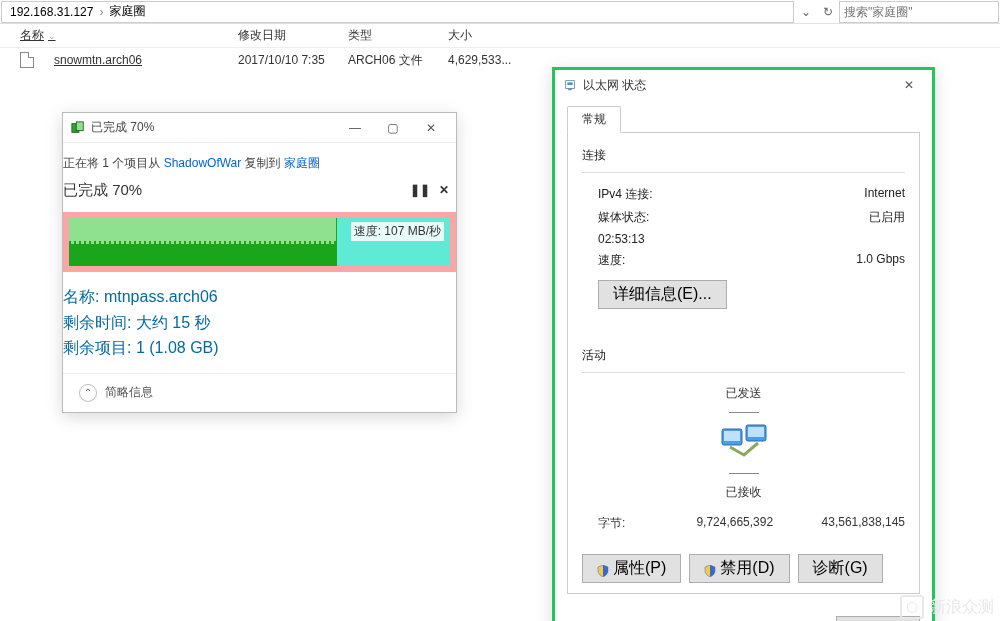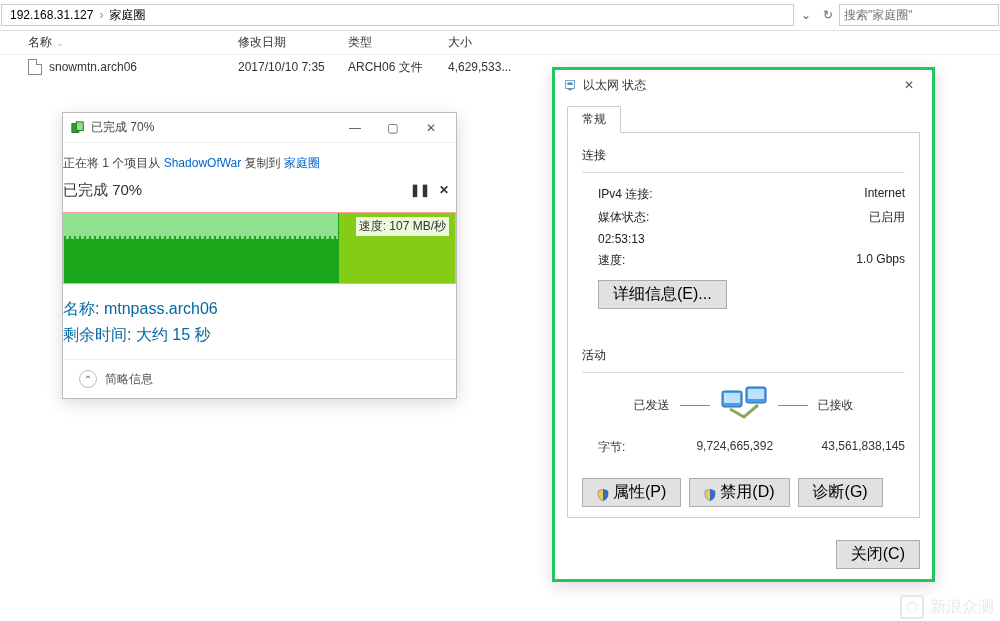--- a/index.html
+++ b/index.html
@@ -1,58 +1,58 @@
 <!DOCTYPE html>
 <html><head>
 <meta charset="utf-8">
 <style>
   * { box-sizing: border-box; margin: 0; padding: 0; font-family: "Microsoft YaHei", "Segoe UI", sans-serif; }
   body { width: 1000px; height: 621px; background: #fff; position: relative; overflow: hidden; font-size: 12px; color: #333; }
   
   
-  .addrbar { display: flex; align-items: center; height: 31px; border-bottom: 1px solid #e0e0e0; }
+  .addrbar { display: flex; align-items: center; height: 24px; border-bottom: 1px solid #e0e0e0; }
   .addrbox { flex: 1; display: flex; align-items: center; padding: 0 6px; border: 1px solid #ccc; margin: 1px; height: 22px; background: #fff; }
   .crumb { color: #000; padding: 0 2px; }
   .crumb-sep { color: #888; padding: 0 4px; }
   .addr-right { display: flex; align-items: center; }
   .addr-btn { width: 22px; height: 22px; display: flex; align-items: center; justify-content: center; color: #666; cursor: pointer; }
   .searchbox { width: 160px; height: 22px; border: 1px solid #ccc; margin: 1px 1px 1px 0; display: flex; align-items: center; padding: 0 4px; color: #666; }
   .searchbox input { border: none; outline: none; flex: 1; font-size: 12px; background: transparent; }
 
   
   .cols { display: flex; height: 24px; align-items: center; border-bottom: 1px solid #eee; color: #333; }
   .col { padding: 0 8px; border-right: 1px solid transparent; }
-  .c-name { width: 230px; padding-left: 28px; }
+  .c-name { width: 230px; padding-left: 20px; text-decoration: underline; }
   .c-date { width: 110px; }
   .c-type { width: 100px; }
   .c-size { width: 80px; }
   .col .sort-icon { color: #aaa; font-size: 9px; margin-left: 4px; }
 
   
   .filerow { display: flex; align-items: center; height: 20px; padding-top: 4px; }
-  .filerow .c-name { display: flex; align-items: center; gap: 7px; text-align: center; }
+  .filerow .c-name { display: flex; align-items: center; gap: 20px; text-align: center; }
   .file-icon { width: 14px; height: 16px; border: 1px solid #888; background: #fff; position: relative; }
   .file-icon::after { content: ''; position: absolute; top: -1px; right: -1px; width: 5px; height: 5px; background: #fff; border-left: 1px solid #888; border-bottom: 1px solid #888; }
 
   
   .copywin { position: absolute; left: 62px; top: 112px; width: 395px; background: #fff; border: 1px solid #bbb; box-shadow: 0 4px 16px rgba(0,0,0,.15); }
   .copy-title { display: flex; align-items: center; height: 30px; padding: 0 6px 0 8px; border-bottom: 1px solid #eee; }
   .copy-title-ico { width: 14px; height: 14px; display: inline-block; margin-right: 6px; }
   .copy-title-ico svg { width: 14px; height: 14px; }
   .copy-title-text { flex: 1; font-size: 12px; color: #444; }
   .winbtn { width: 38px; height: 28px; display: flex; align-items: center; justify-content: center; color: #555; cursor: pointer; }
   
   .copy-body { padding: 12px 0; }
   .copy-line { font-size: 12px; color: #444; }
   .copy-line a { color: #0066cc; text-decoration: none; }
   .copy-pct-row { display: flex; align-items: center; margin-top: 6px; }
   .copy-pct { font-size: 15px; flex: 1; }
   .pausebtn, .cancelbtn { width: 24px; height: 24px; display: flex; align-items: center; justify-content: center; font-weight: bold; cursor: pointer; }
 
-  .graph { position: relative; height: 72px; border: 1px solid #fca5a5; margin-top: 10px; overflow: hidden; background: #84cc16; }
+  .graph { position: relative; height: 60px; border: 6px solid #fca5a5; margin-top: 10px; overflow: hidden; background: #5eead4; }
   .graph-fill-light { position: absolute; left: 0; top: 0; height: 26px; background: #8fe08f; }
   .graph-fill-dark { position: absolute; left: 0; top: 26px; bottom: 0; background: #1aa51a; }
   .graph-speed { position: absolute; top: 4px; right: 6px; background: rgba(255,255,255,.85); padding: 1px 3px; font-size: 12px; }
   .graph-line { position: absolute; top: 0; bottom: 0; width: 1px; background: #1aa51a; }
   .graph-noise { position: absolute; left: 0; height: 6px; top: 23px; background: repeating-linear-gradient(90deg,#1aa51a 0,#1aa51a 2px,#8fe08f 2px,#8fe08f 5px); }
 
   .copy-meta { margin-top: 12px; font-size: 16px; color: #0369a1; line-height: 1.6; }
   .copy-foot { border-top: 1px solid #eee; padding: 10px 16px; display: flex; align-items: center; gap: 8px; color: #555; cursor: pointer; }
   .chev { width: 18px; height: 18px; border: 1px solid #bbb; border-radius: 50%; display: flex; align-items: center; justify-content: center; font-size: 10px; }
 
@@ -67,21 +67,21 @@
   .panel { border: 1px solid #ccc; border-top: none; padding: 14px 14px 10px; }
   .sect { font-size: 12px; color: #222; margin-bottom: 8px; }
   .sect-line { height: 1px; background: #ddd; margin: 4px 0 10px; }
   .kv { display: flex; font-size: 12px; color: #222; padding: 3px 0 3px 16px; }
   .kv .k { flex: 1; }
   .kv .v { text-align: right; }
   .btn { border: 1px solid #adadad; background: #e1e1e1; padding: 3px 14px; font-size: 16px; cursor: pointer; display: inline-flex; align-items: center; gap: 4px; }
   .detailsrow { padding: 8px 0 10px 16px; }
   
   .activity { margin-top: 28px; }
-  .act-graphic { display: flex; align-items: center; justify-content: center; gap: 10px; margin: 12px 0; font-size: 12px; }
+  .act-graphic { display: flex; align-items: center; justify-content: center; gap: 10px; margin: 12px 0; font-size: 12px; flex-direction: column; }
   .act-dash { width: 30px; height: 1px; background: #888; }
   .monitors { width: 48px; height: 40px; display: inline-block; }
   .bytesrow { display: flex; font-size: 12px; padding: 2px 0 2px 16px; }
   .bytesrow .k { width: 80px; }
   .bytesrow .v1 { flex: 1; text-align: center; }
   .bytesrow .v2 { flex: 1; text-align: right; }
   
   .btnrow { display: flex; gap: 8px; margin-top: 20px; }
   .shield { width: 12px; height: 12px; display: inline-block; }
   
@@ -151,20 +151,21 @@
     <div class="graph">
       <div class="graph-fill-light" style="width:70%"></div>
       <div class="graph-noise" style="width:70%"></div>
       <div class="graph-fill-dark" style="width:70%"></div>
       <div class="graph-line" style="left:70%"></div>
       <div class="graph-speed"><span>速度: </span><span>107 MB/秒</span></div>
     </div>
     <div class="copy-meta">
       <div><span>名称:</span> <span>mtnpass.arch06</span></div>
       <div><span>剩余时间:</span> <span>大约 15 秒</span></div>
+      <div><span>剩余项目:</span> <span>1 (1.08 GB)</span></div>
     </div>
   </div>
   <div class="copy-foot">
     <span class="chev">⌃</span>
     <span>简略信息</span>
   </div>
 </div>
 
 <div class="ethwin">
   <div class="eth-title">

